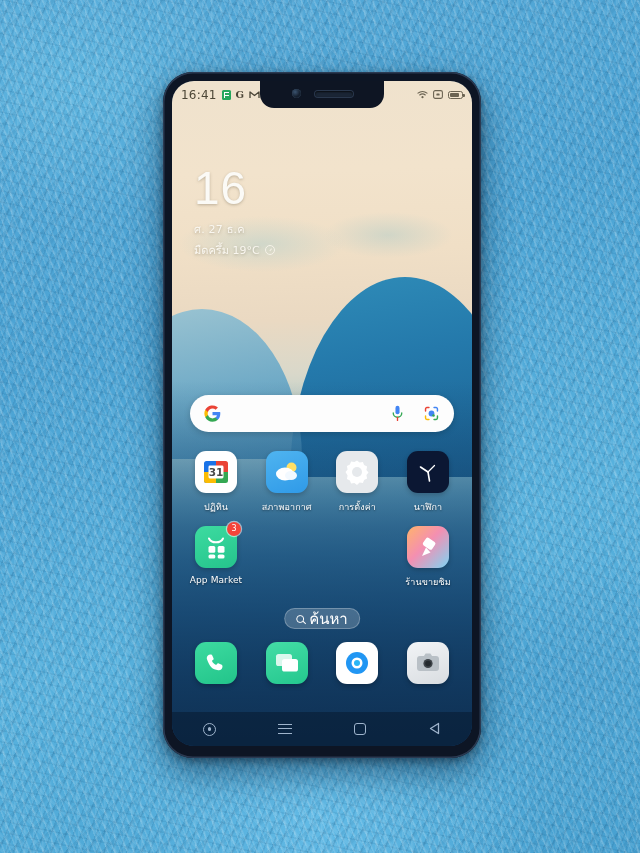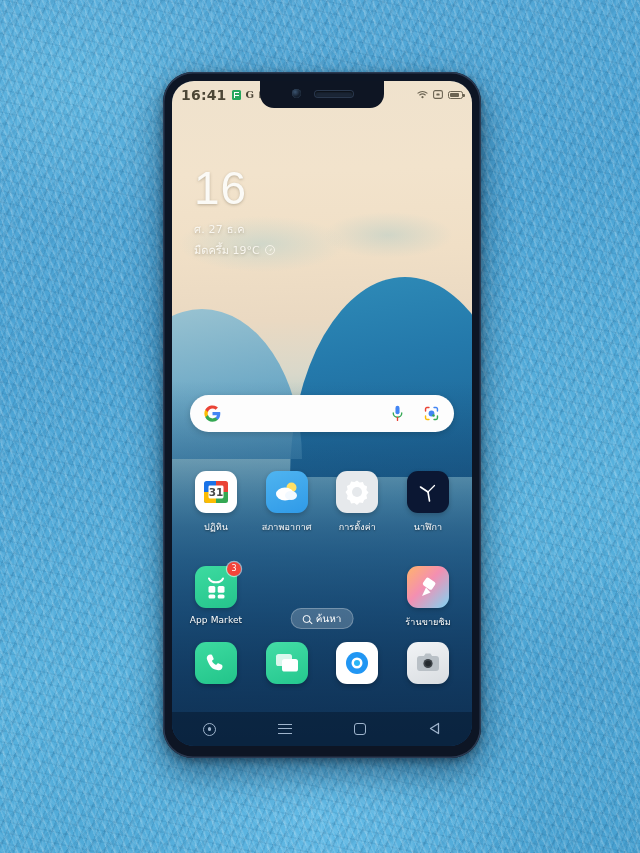--- a/index.html
+++ b/index.html
@@ -119,21 +119,21 @@
     position: absolute; top: 0; left: 0; right: 0; height: 27px;
     display: flex; align-items: center;
     padding: 0 9px;
     z-index: 20;
     color: #4a4536;
     font-size: 9.5px;
     letter-spacing: .2px;
   }
   .sb-left { display: flex; align-items: center; gap: 5px; }
   .sb-right { display: flex; align-items: center; gap: 5px; margin-left: auto; }
-  .sb-time { font-size: 14px; color: #4c4636; font-weight: 700; }
+  .sb-time { font-size: 12px; color: #4c4636; font-weight: 400; }
   .ico-sheets {
     width: 9px; height: 10px; border-radius: 1.5px;
     background: #25a75d;
     position: relative;
   }
   .ico-sheets::after {
     content: ""; position: absolute; inset: 2px 2px;
     background:
       linear-gradient(#fff,#fff) 0 0/100% 1.2px no-repeat,
       linear-gradient(#fff,#fff) 0 3px/100% 1.2px no-repeat,
@@ -212,21 +212,20 @@
   .app {
     width: 64px;
     display: flex; flex-direction: column; align-items: center;
   }
   .appicon {
     width: 42px; height: 42px; border-radius: 11px;
     position: relative;
     box-shadow: 0 2px 5px rgba(0,0,0,0.22);
     display: flex; align-items: center; justify-content: center;
     overflow: visible;
-    margin-top: 20px;
   }
   .applabel {
     margin-top: 7px;
     font-size: 9px; color: #ffffff;
     text-align: center;
     text-shadow: 0 1px 2px rgba(0,0,0,.5);
     white-space: nowrap;
     letter-spacing: .1px;
   }
   .badge {
@@ -258,21 +257,21 @@
   .folder-grid div { border-radius: 3px; background: #fff; }
 
   
   .searchpill {
     position: absolute; left: 50%; transform: translateX(-50%);
     top: 527px;
     height: 21px; padding: 0 11px;
     border-radius: 11px;
     background: rgba(255,255,255,0.20);
     display: flex; align-items: center; gap: 5px;
-    color: #ffffff; font-size: 10px;
+    color: #ffffff; font-size: 15px;
     z-index: 15;
     border: .5px solid rgba(255,255,255,0.25);
   }
   .mag {
     width: 8px; height: 8px; border: 1.4px solid #fff; border-radius: 50%;
     position: relative; display: inline-block;
   }
   .mag::after {
     content: ""; position: absolute; right: -3px; bottom: -2px;
     width: 4px; height: 1.4px; background: #fff; transform: rotate(45deg);

